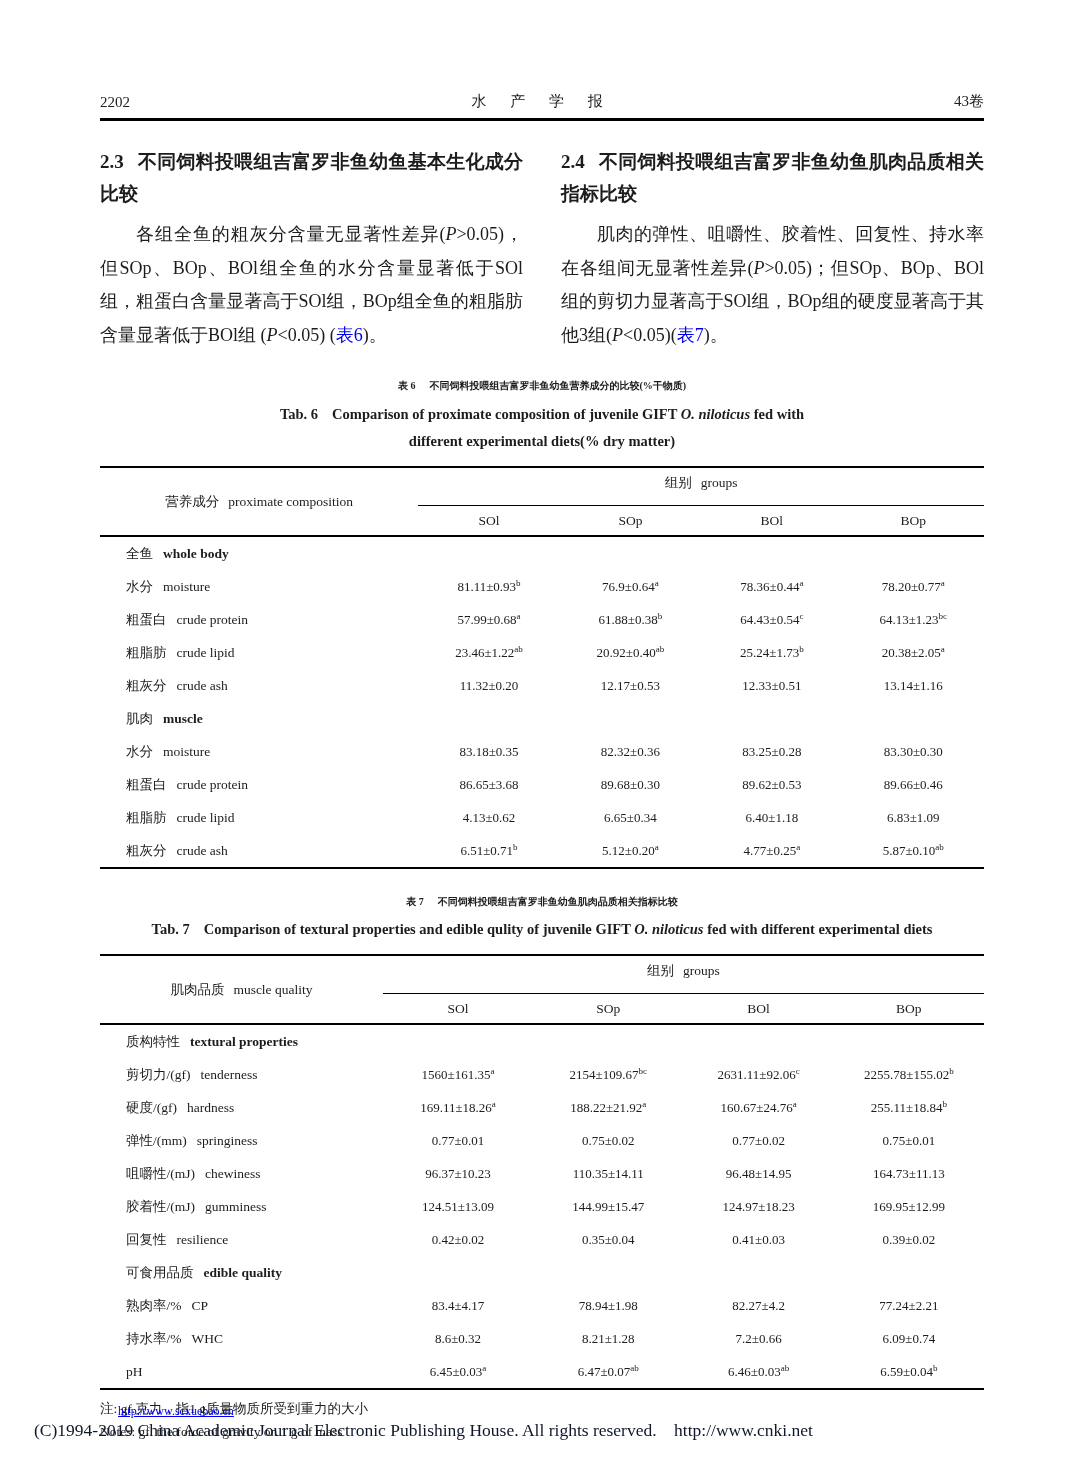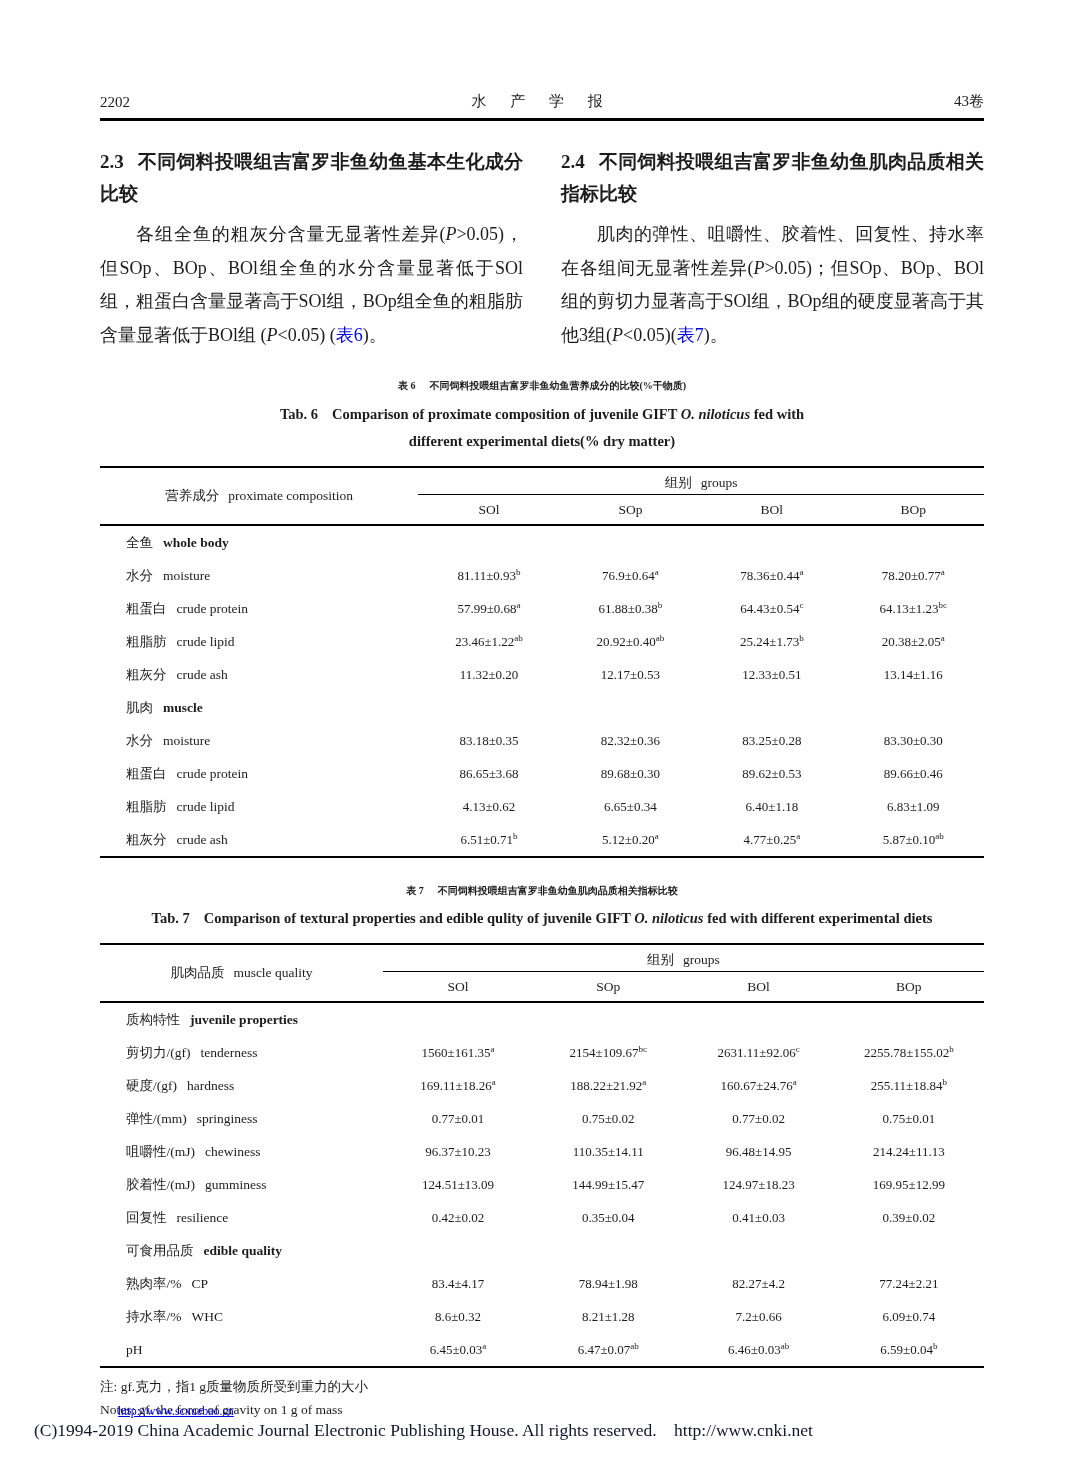--- a/index.html
+++ b/index.html
@@ -38,21 +38,21 @@
 
   
   .tbl { margin-top:11px; }
   .t-toprule { border-top:2.5px solid #000; }
   .t-botrule { border-top:2.5px solid #000; }
   .t-midrule { border-top:2px solid #000; }
   .t-headrow { display:flex; }
   .t-stub { width:var(--stub,36%); display:flex; align-items:center;
     justify-content:center; font-size:13.5px; gap:9px; }
   .t-groups { width:calc(100% - var(--stub,36%)); }
-  .t-grouplabel { text-align:center; font-size:13.5px; padding:6px 0 2px;
+  .t-grouplabel { text-align:center; font-size:13.5px; padding:6px 0 13px;
     border-bottom:1.5px solid #000; }
   .t-grouplabel .en { margin-left:9px; }
   .t-colrow { display:flex; }
   .t-colcell { flex:1; text-align:center; font-size:13.5px; padding:7px 0 6px; }
   .t-row { display:flex; align-items:center; height:33px; }
   .t-rowlabel { width:var(--stub,36%); box-sizing:border-box; padding-left:26px;
     font-size:13.5px; white-space:nowrap; }
   .t-rowlabel .en { margin-left:10px; }
   .t-sec .en { font-weight:bold; }
   .t-vals { width:calc(100% - var(--stub,36%)); display:flex; }
@@ -221,21 +221,21 @@
             <div class="t-colrow">
               <div class="t-colcell">SOl</div>
               <div class="t-colcell">SOp</div>
               <div class="t-colcell">BOl</div>
               <div class="t-colcell">BOp</div>
             </div>
           </div>
         </div>
         <div class="t-midrule"></div>
         <div class="t-row t-sec">
-          <div class="t-rowlabel"><span class="cn">质构特性</span><span class="en">juvenile properties</span></div>
+          <div class="t-rowlabel"><span class="cn">质构特性</span><span class="en">textural properties</span></div>
         </div>
         <div class="t-row">
           <div class="t-rowlabel"><span class="cn">剪切力/(gf)</span><span class="en">tenderness</span></div>
           <div class="t-vals">
             <div class="t-val">1560±161.35<sup>a</sup></div>
             <div class="t-val">2154±109.67<sup>bc</sup></div>
             <div class="t-val">2631.11±92.06<sup>c</sup></div>
             <div class="t-val">2255.78±155.02<sup>b</sup></div>
           </div>
         </div>
@@ -256,21 +256,21 @@
             <div class="t-val">0.77±0.02</div>
             <div class="t-val">0.75±0.01</div>
           </div>
         </div>
         <div class="t-row">
           <div class="t-rowlabel"><span class="cn">咀嚼性/(mJ)</span><span class="en">chewiness</span></div>
           <div class="t-vals">
             <div class="t-val">96.37±10.23</div>
             <div class="t-val">110.35±14.11</div>
             <div class="t-val">96.48±14.95</div>
-            <div class="t-val">214.24±11.13</div>
+            <div class="t-val">164.73±11.13</div>
           </div>
         </div>
         <div class="t-row">
           <div class="t-rowlabel"><span class="cn">胶着性/(mJ)</span><span class="en">gumminess</span></div>
           <div class="t-vals">
             <div class="t-val">124.51±13.09</div>
             <div class="t-val">144.99±15.47</div>
             <div class="t-val">124.97±18.23</div>
             <div class="t-val">169.95±12.99</div>
           </div>

